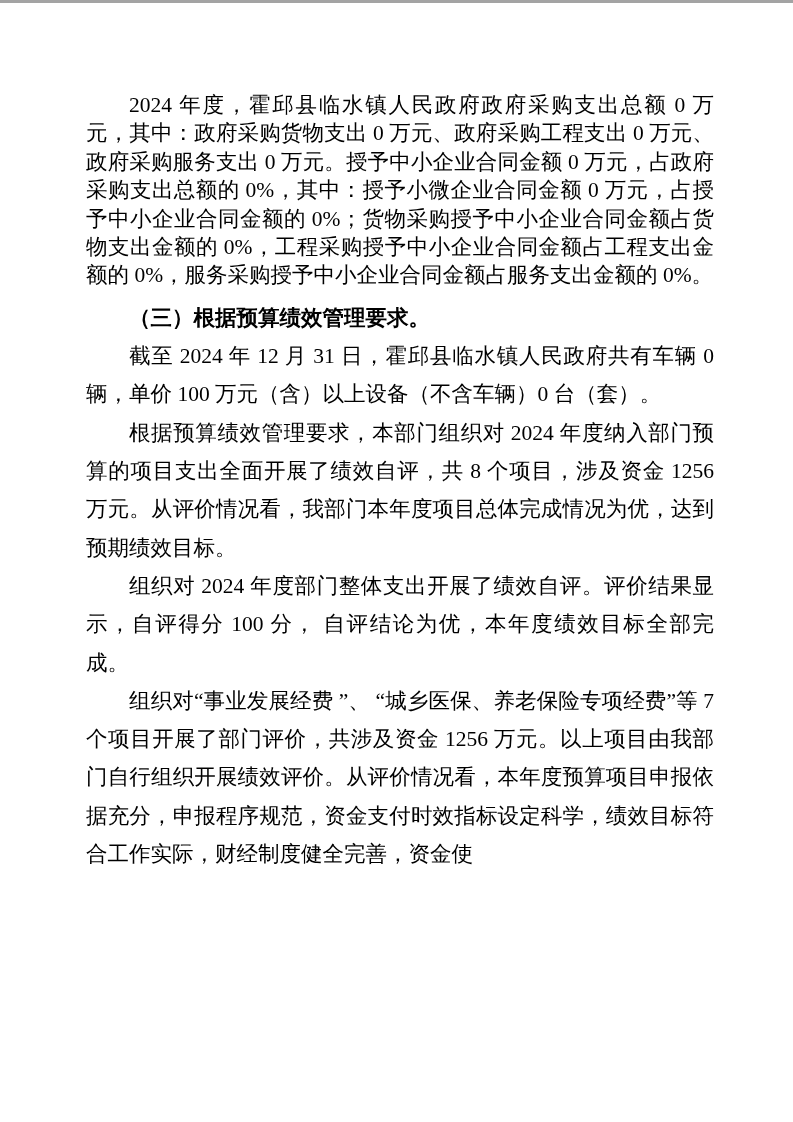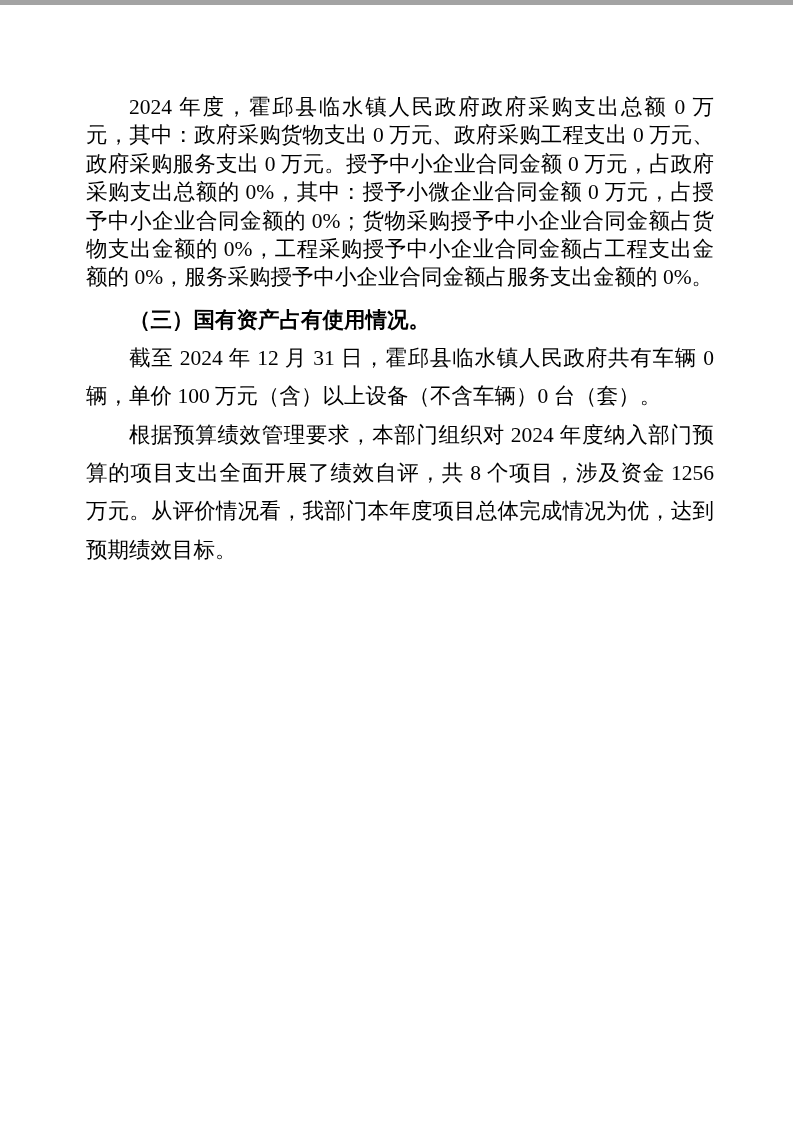--- a/index.html
+++ b/index.html
@@ -6,21 +6,21 @@
     margin: 0;
     padding: 0;
     background: #ffffff;
   }
   .doc-page {
     position: relative;
     width: 793px;
     height: 1122px;
     background: #ffffff;
     overflow: hidden;
-    border-top: 5px solid #a3a3a3;
+    border-top: 3px solid #a3a3a3;
     box-sizing: border-box;
   }
   .doc-content {
     position: absolute;
     left: 86px;
     top: 88px;
     width: 628px;
     color: #000000;
     font-family: "Liberation Serif", "DejaVu Serif", serif;
     font-size: 21.5px;
@@ -50,25 +50,27 @@
 </head>
 <body>
 
 <div class="doc-page">
   <div class="doc-content">
 
     <p class="para-tight">2024 年度，霍邱县临水镇人民政府政府采购支出总额 0 万元，其中：政府采购货物支出 0 万元、政府采购工程支出 0 万元、政府采购服务支出 0 万元。授予中小企业合同金额 0 万元，占政府采购支出总额的 0%，其中：授予小微企业合同金额 0 万元，占授予中小企业合同金额的 0%；货物采购授予中小企业合同金额占货物支出金额的 0%，工程采购授予中小企业合同金额占工程支出金额的 0%，服务采购授予中小企业合同金额占服务支出金额的 0%。</p>
 
     <div class="block-loose">
 
-      <p class="heading">（三）国有资产占有使用情况。</p>
+      <p class="heading">（三）根据预算绩效管理要求。</p>
 
       <p>截至 2024 年 12 月 31 日，霍邱县临水镇人民政府共有车辆 0 辆，单价 100 万元（含）以上设备（不含车辆）0 台（套）。</p>
 
 
 
       <p>根据预算绩效管理要求，本部门组织对 2024 年度纳入部门预算的项目支出全面开展了绩效自评，共 8 个项目，涉及资金 1256 万元。从评价情况看，我部门本年度项目总体完成情况为优，达到预期绩效目标。</p>
 
+      <p>组织对 2024 年度部门整体支出开展了绩效自评。评价结果显示，自评得分 100 分， 自评结论为优，本年度绩效目标全部完成。</p>
 
+      <p>组织对“事业发展经费 ”、 “城乡医保、养老保险专项经费”等 7 个项目开展了部门评价，共涉及资金 1256 万元。以上项目由我部门自行组织开展绩效评价。从评价情况看，本年度预算项目申报依据充分，申报程序规范，资金支付时效指标设定科学，绩效目标符合工作实际，财经制度健全完善，资金使</p>
 
     </div>
   </div>
 </div>
 
 </body></html>

